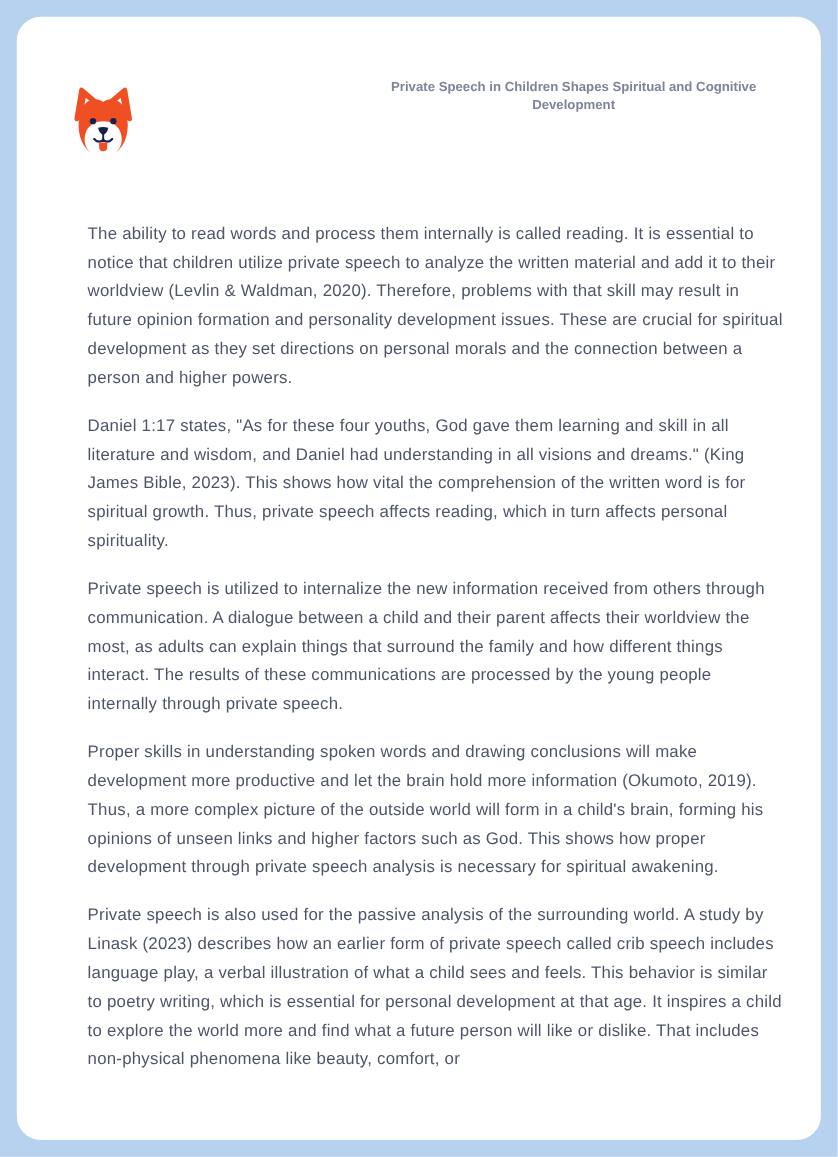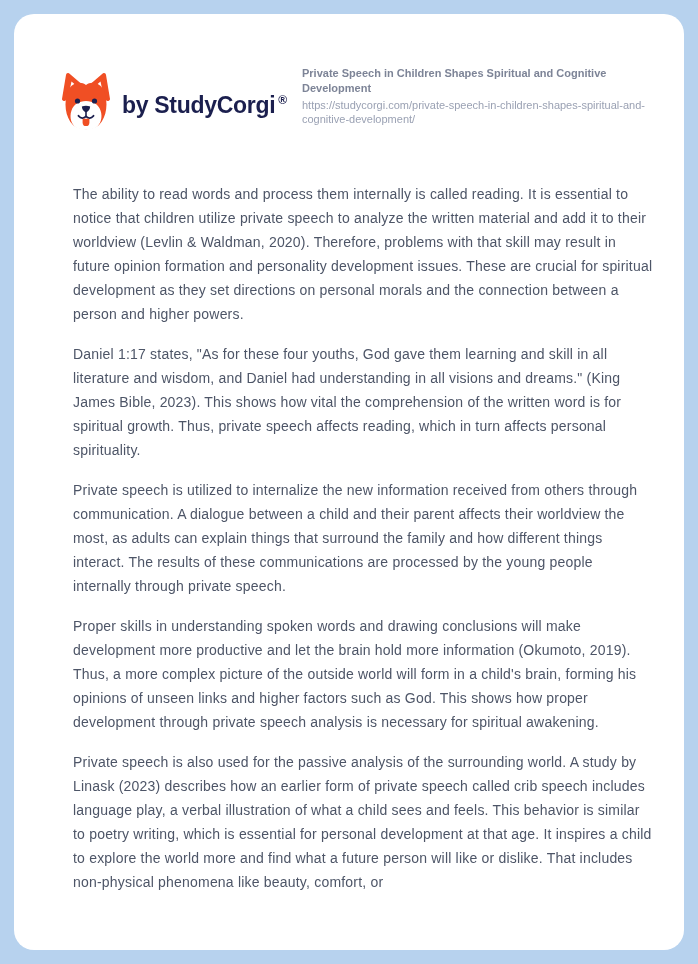--- a/index.html
+++ b/index.html
@@ -42,21 +42,21 @@
   .reg-mark {
     font-size: 12px;
     font-weight: bold;
     color: #1b1f4e;
     position: relative;
     top: -9px;
     margin-left: 3px;
   }
   .doc-meta {
     width: 352px;
-    text-align: left;
+    text-align: center;
     margin-top: -6px;
     flex: 0 0 auto;
   }
   .doc-title {
     font-size: 11px;
     font-weight: bold;
     color: #7d8497;
     line-height: 14.5px;
     margin-bottom: 3px;
   }
@@ -104,28 +104,24 @@
 
           <path d="M22.8 34.5 Q27 33 31.2 34.5 Q30.6 39.2 27 40.4 Q23.4 39.2 22.8 34.5 Z" fill="#1b1f4e"></path>
 
           <path d="M27 40 L27 44.6" stroke="#1b1f4e" stroke-width="1.6" stroke-linecap="round" fill="none"></path>
 
           <path d="M19.5 43.8 Q23.2 48 27 44.4 Q30.8 48 34.5 43.8" fill="none" stroke="#1b1f4e" stroke-width="1.8" stroke-linecap="round"></path>
 
           <path d="M23.6 46.8 L30.4 46.8 L30.4 50.4 Q30.4 54 27 54 Q23.6 54 23.6 50.4 Z" fill="#f04f24"></path>
         </svg>
       </span>
-      <span class="brand-wordmark">
-        <span class="brand-text">by StudyCorgi</span><span class="reg-mark">®</span>
-      </span>
     </div>
 
     <div class="doc-meta">
       <div class="doc-title">Private Speech in Children Shapes Spiritual and Cognitive Development</div>
-      <a class="doc-url">https://studycorgi.com/private-speech-in-children-shapes-spiritual-and-cognitive-development/</a>
     </div>
 
   </div>
 
   <div class="article">
     <p>The ability to read words and process them internally is called reading. It is essential to notice that children utilize private speech to analyze the written material and add it to their worldview (Levlin &amp; Waldman, 2020). Therefore, problems with that skill may result in future opinion formation and personality development issues. These are crucial for spiritual development as they set directions on personal morals and the connection between a person and higher powers.</p>
     <p>Daniel 1:17 states, "As for these four youths, God gave them learning and skill in all literature and wisdom, and Daniel had understanding in all visions and dreams." (King James Bible, 2023). This shows how vital the comprehension of the written word is for spiritual growth. Thus, private speech affects reading, which in turn affects personal spirituality.</p>
     <p>Private speech is utilized to internalize the new information received from others through communication. A dialogue between a child and their parent affects their worldview the most, as adults can explain things that surround the family and how different things interact. The results of these communications are processed by the young people internally through private speech.</p>
     <p>Proper skills in understanding spoken words and drawing conclusions will make development more productive and let the brain hold more information (Okumoto, 2019). Thus, a more complex picture of the outside world will form in a child's brain, forming his opinions of unseen links and higher factors such as God. This shows how proper development through private speech analysis is necessary for spiritual awakening.</p>
     <p>Private speech is also used for the passive analysis of the surrounding world. A study by Linask (2023) describes how an earlier form of private speech called crib speech includes language play, a verbal illustration of what a child sees and feels. This behavior is similar to poetry writing, which is essential for personal development at that age. It inspires a child to explore the world more and find what a future person will like or dislike. That includes non-physical phenomena like beauty, comfort, or</p>

